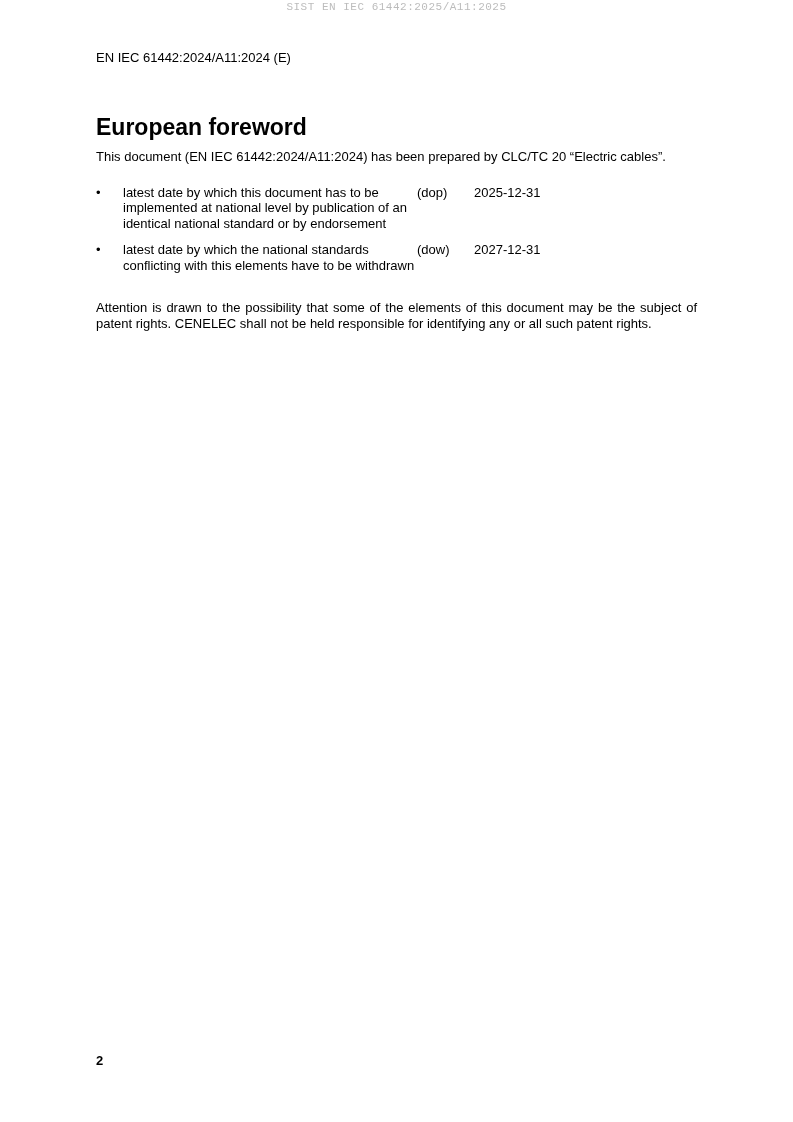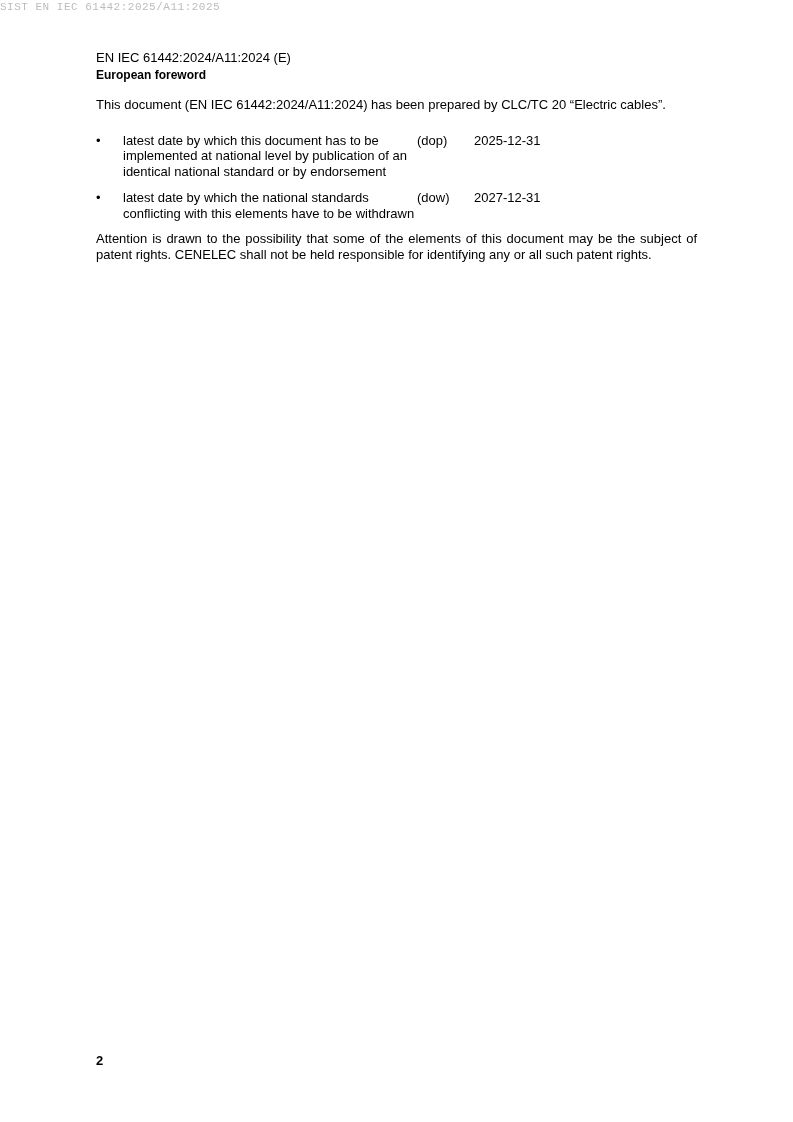--- a/index.html
+++ b/index.html
@@ -17,42 +17,43 @@
     font-size: 13px;
     color: #000000;
     box-sizing: border-box;
     overflow: hidden;
   }
   .watermark {
     position: absolute;
     top: 1px;
     left: 0;
     width: 100%;
-    text-align: left;
+    text-align: center;
     font-family: "Liberation Mono", "DejaVu Sans Mono", monospace;
     font-size: 11px;
     color: #bcbcbc;
     letter-spacing: 0.5px;
     white-space: nowrap;
   }
   .content {
     position: absolute;
     left: 96px;
     top: 50px;
     width: 601px;
   }
   .doc-ref {
     font-weight: normal;
     font-size: 13px;
     line-height: 15px;
   }
   .title {
     font-weight: bold;
-    font-size: 12px;
+    font-size: 23px;
     line-height: 20px;
+    margin-top: 52px;
   }
   p.body {
     margin: 0;
     margin-top: 17px;
     line-height: 15.5px;
     text-align: justify;
   }
   .dates {
     margin-top: 20px;
   }
@@ -102,20 +103,20 @@
 
       <div class="date-row">
         <span class="cell">•</span>
         <span class="cell">latest date by which the national standards conflicting with this elements have to be withdrawn</span>
         <span class="cell">(dow)</span>
         <span class="cell">2027-12-31</span>
       </div>
 
     </div>
 
-    <p class="body" style="margin-top: 10px;">Attention is drawn to the possibility that some of the elements of this document may be the subject of patent rights. CENELEC shall not be held responsible for identifying any or all such patent rights.</p>
+    <p class="body" style="margin-top: 27px;">Attention is drawn to the possibility that some of the elements of this document may be the subject of patent rights. CENELEC shall not be held responsible for identifying any or all such patent rights.</p>
 
 
   </div>
 
   <div class="page-number">2</div>
 
 </div>
 
 </body></html>

